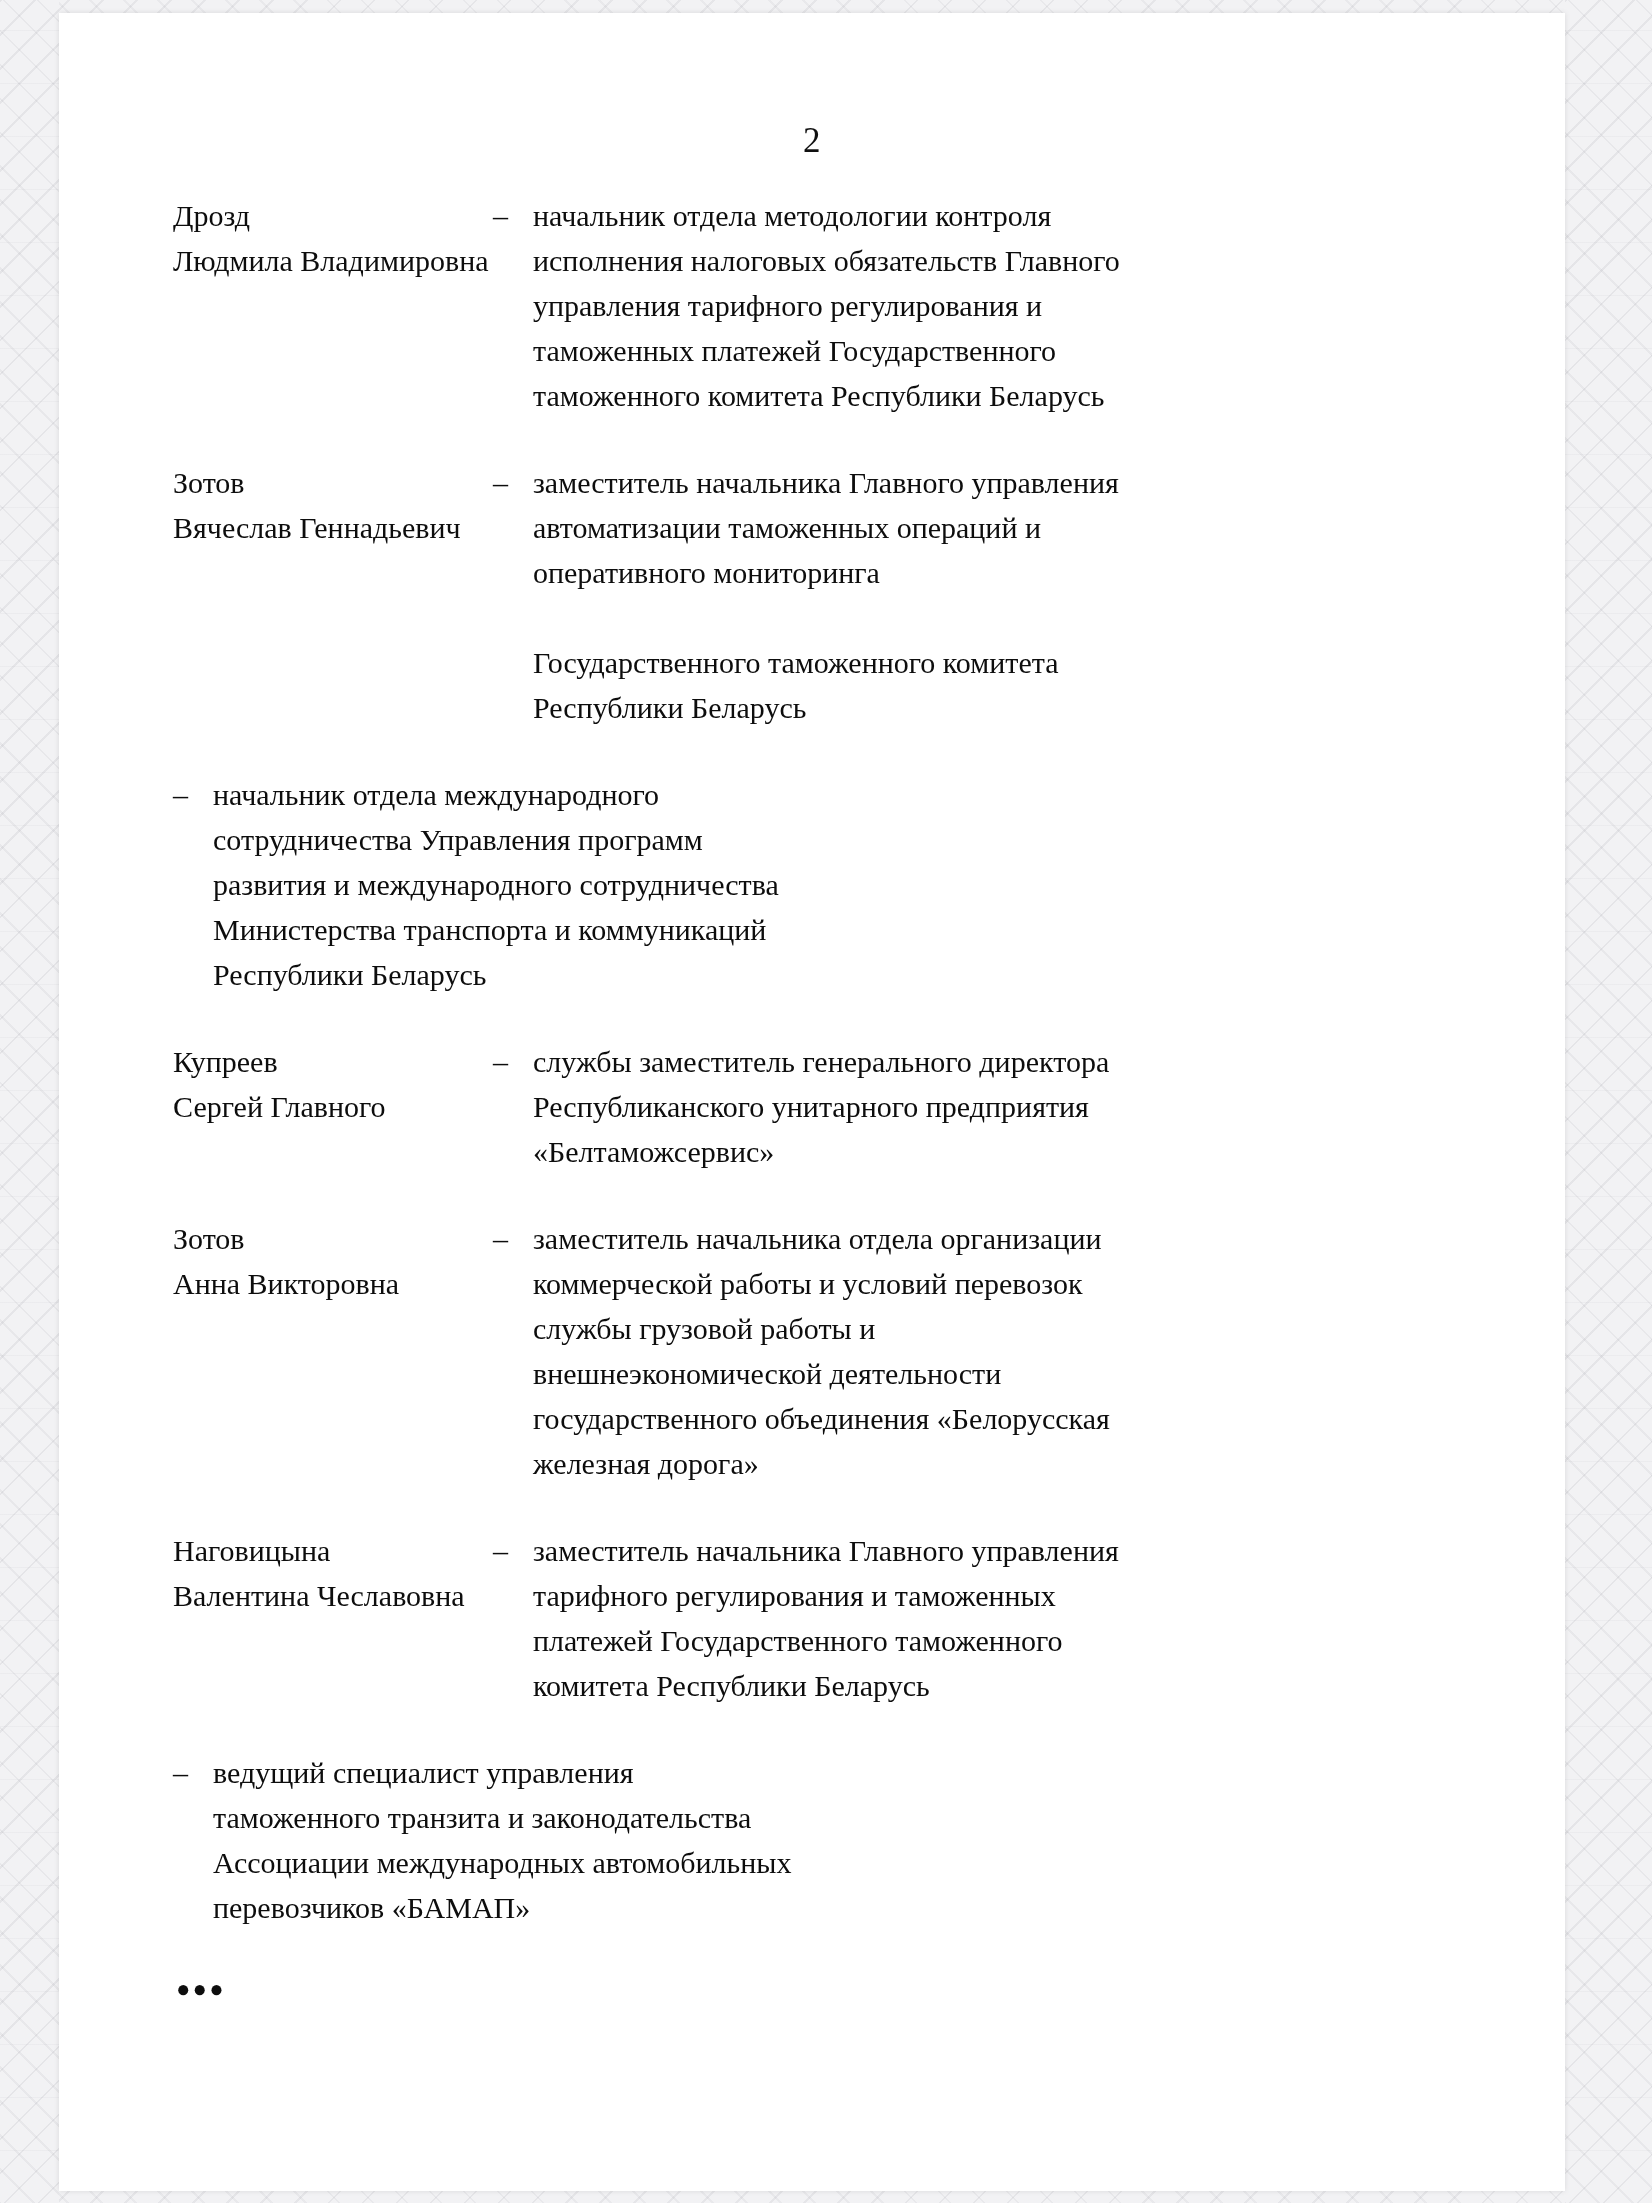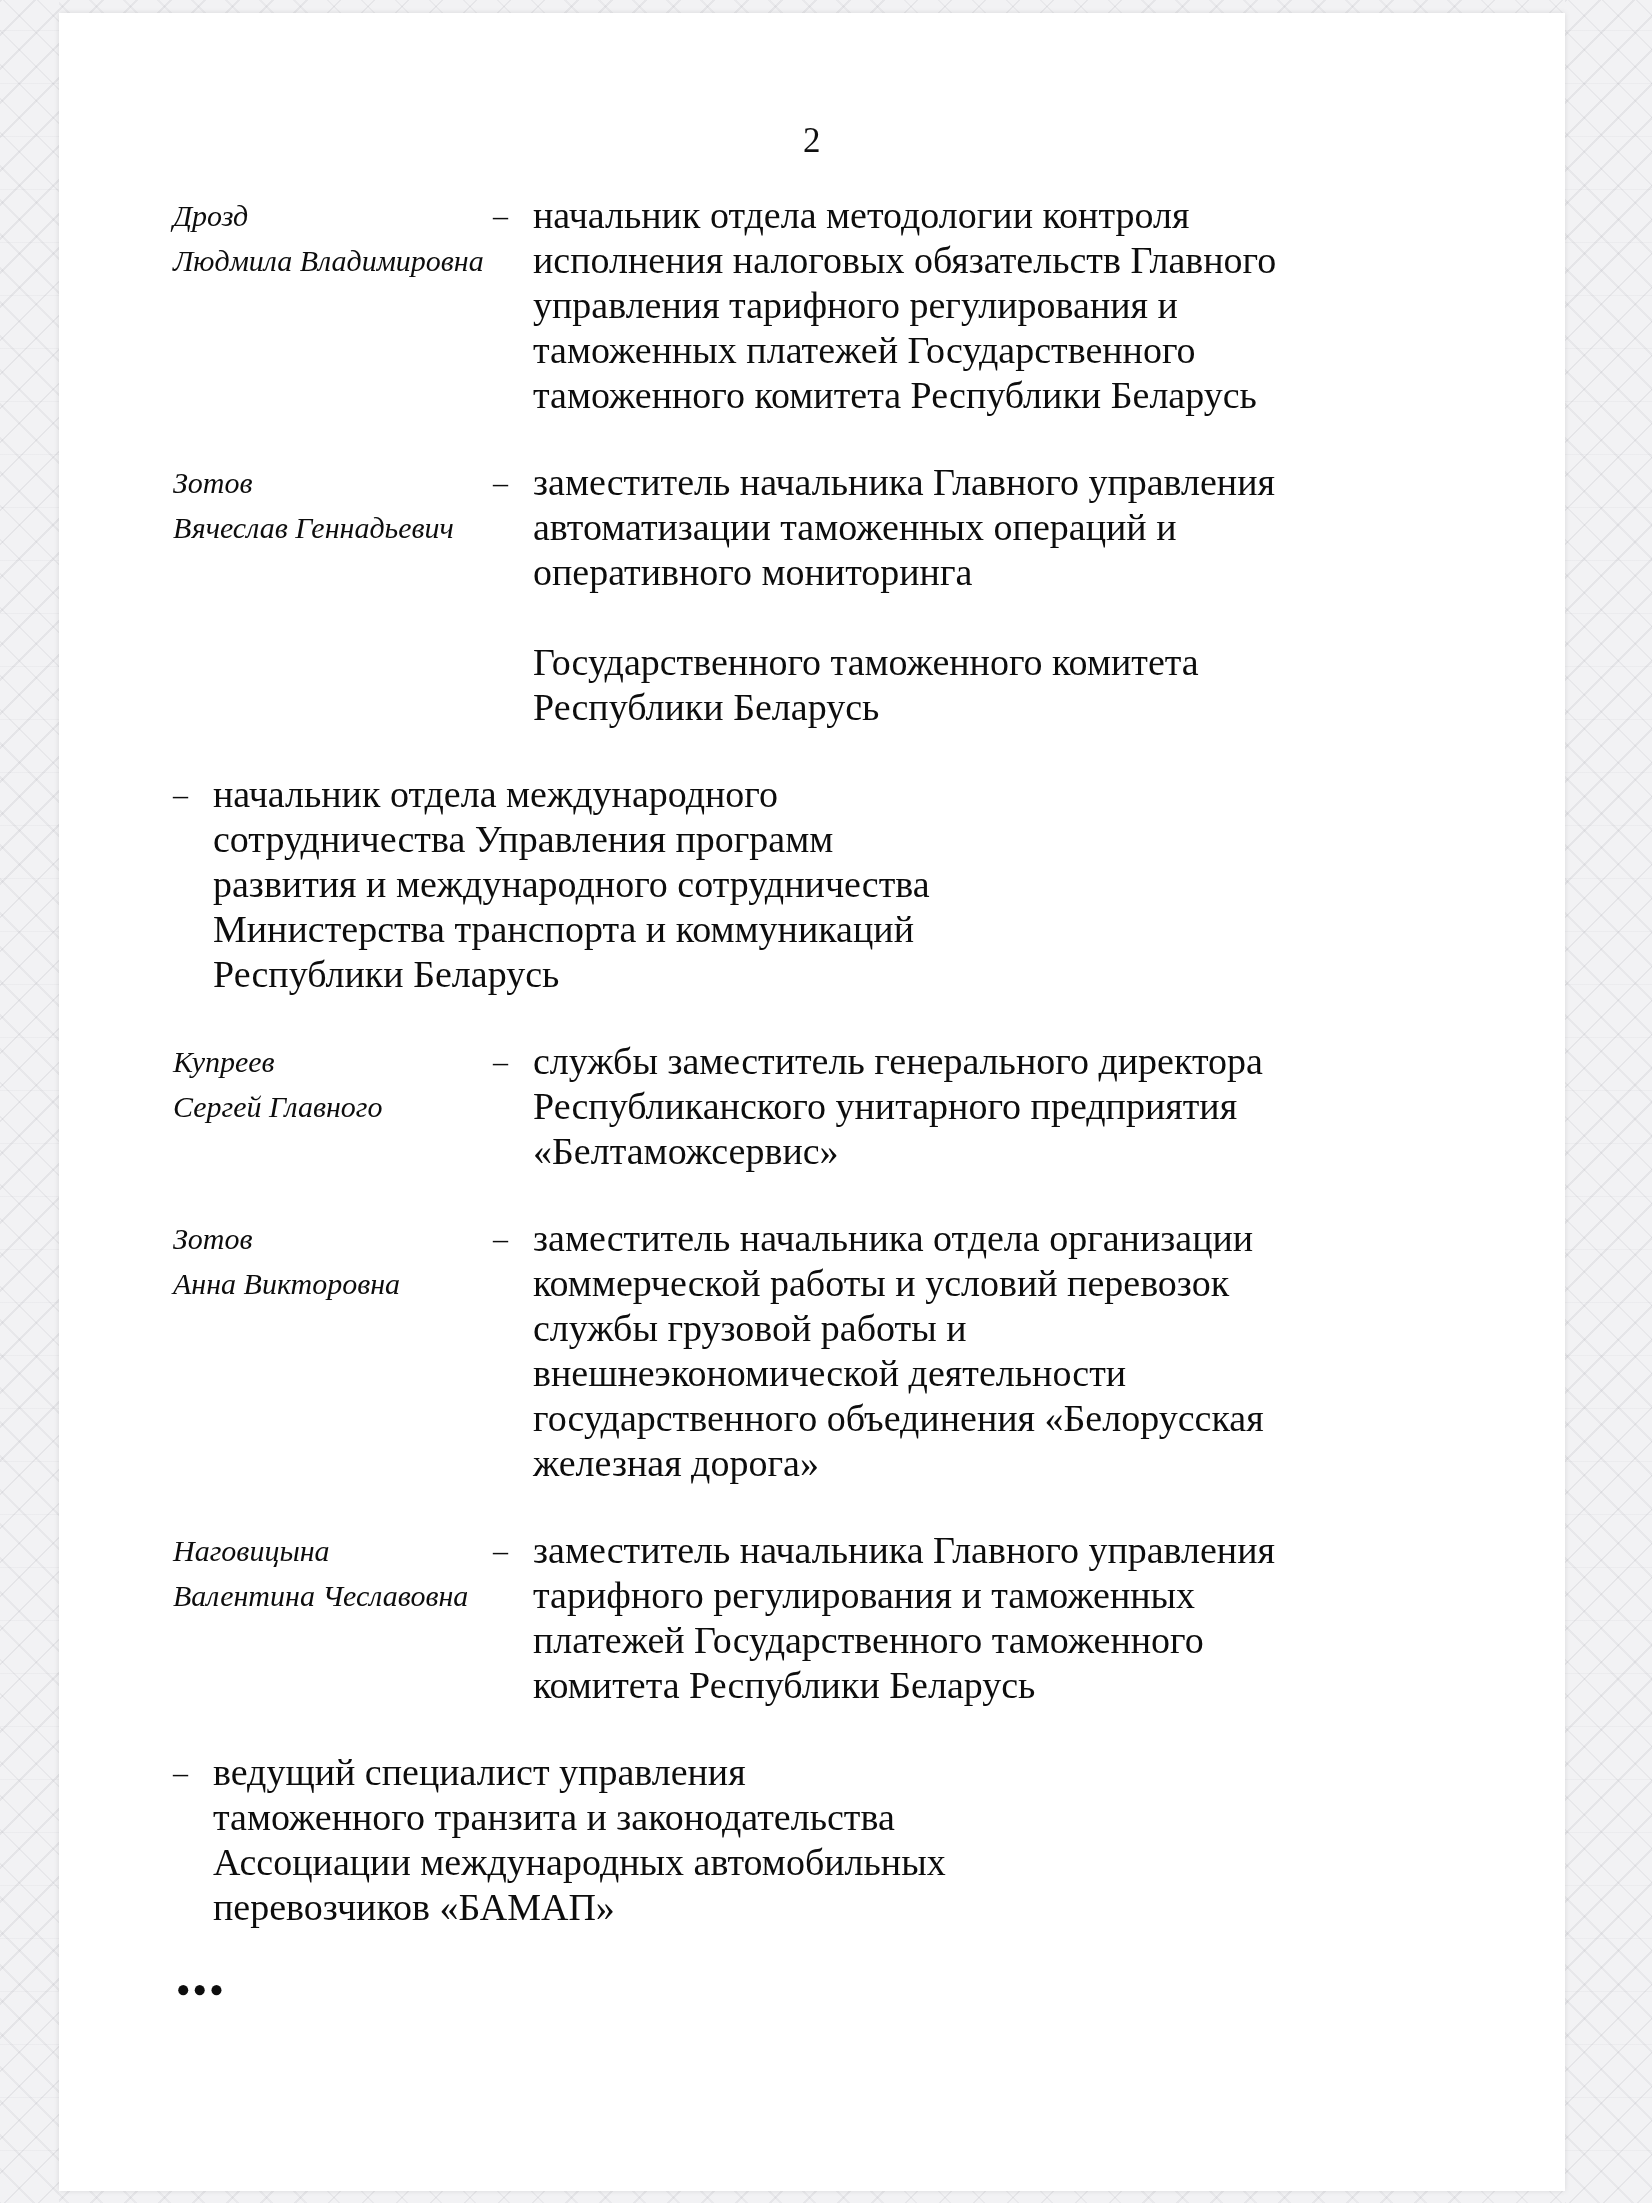--- a/index.html
+++ b/index.html
@@ -113,34 +113,33 @@
     margin-bottom: 42px;
   }
 
   .entry-name {
     width: 320px;
     flex: 0 0 320px;
     font-size: 30px;
     line-height: 45px;
     color: #0d0d0d;
     white-space: pre-line;
-    font-style: italic;
   }
 
   .entry-dash {
     width: 40px;
     flex: 0 0 40px;
     font-size: 30px;
     line-height: 45px;
     color: #0d0d0d;
   }
 
   .entry-desc {
     flex: 1 1 auto;
-    font-size: 38px;
+    font-size: 30px;
     line-height: 45px;
     color: #0d0d0d;
     white-space: pre-line;
   }
 
   .ellipsis-mark {
     margin-top: 24px;
     margin-left: 3.7px;
     font-size: 37px;
     line-height: 37px;

